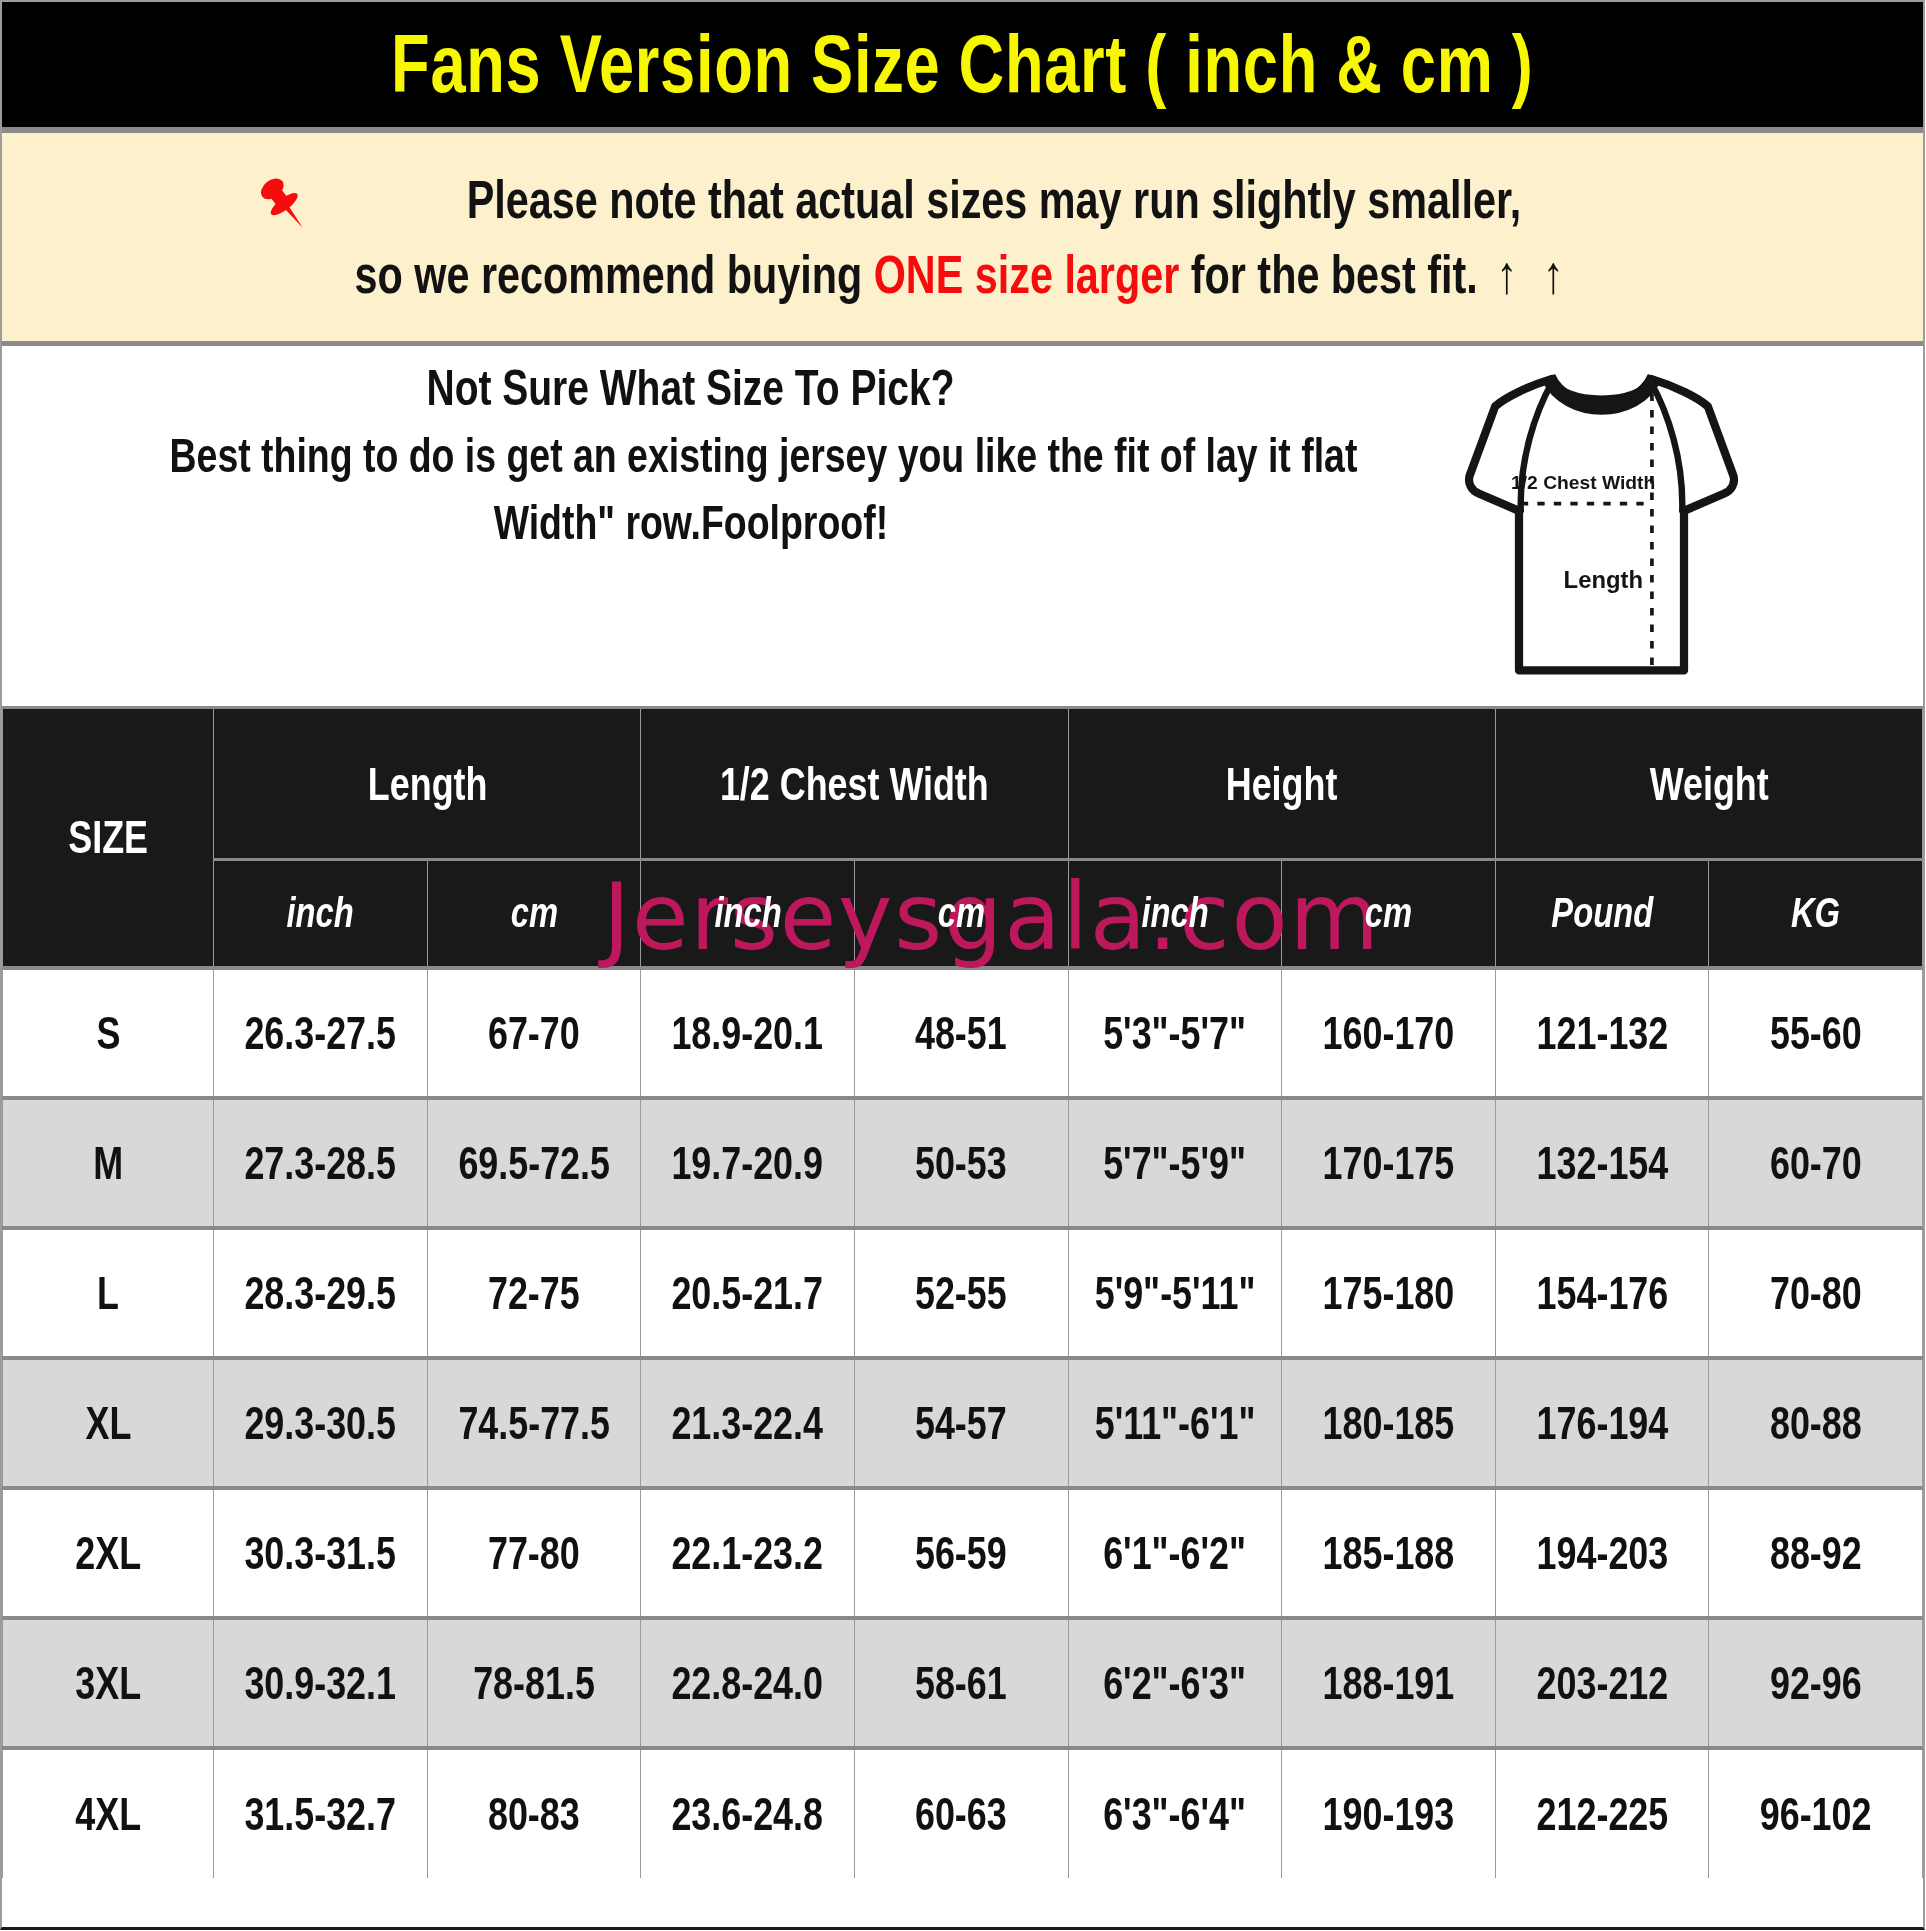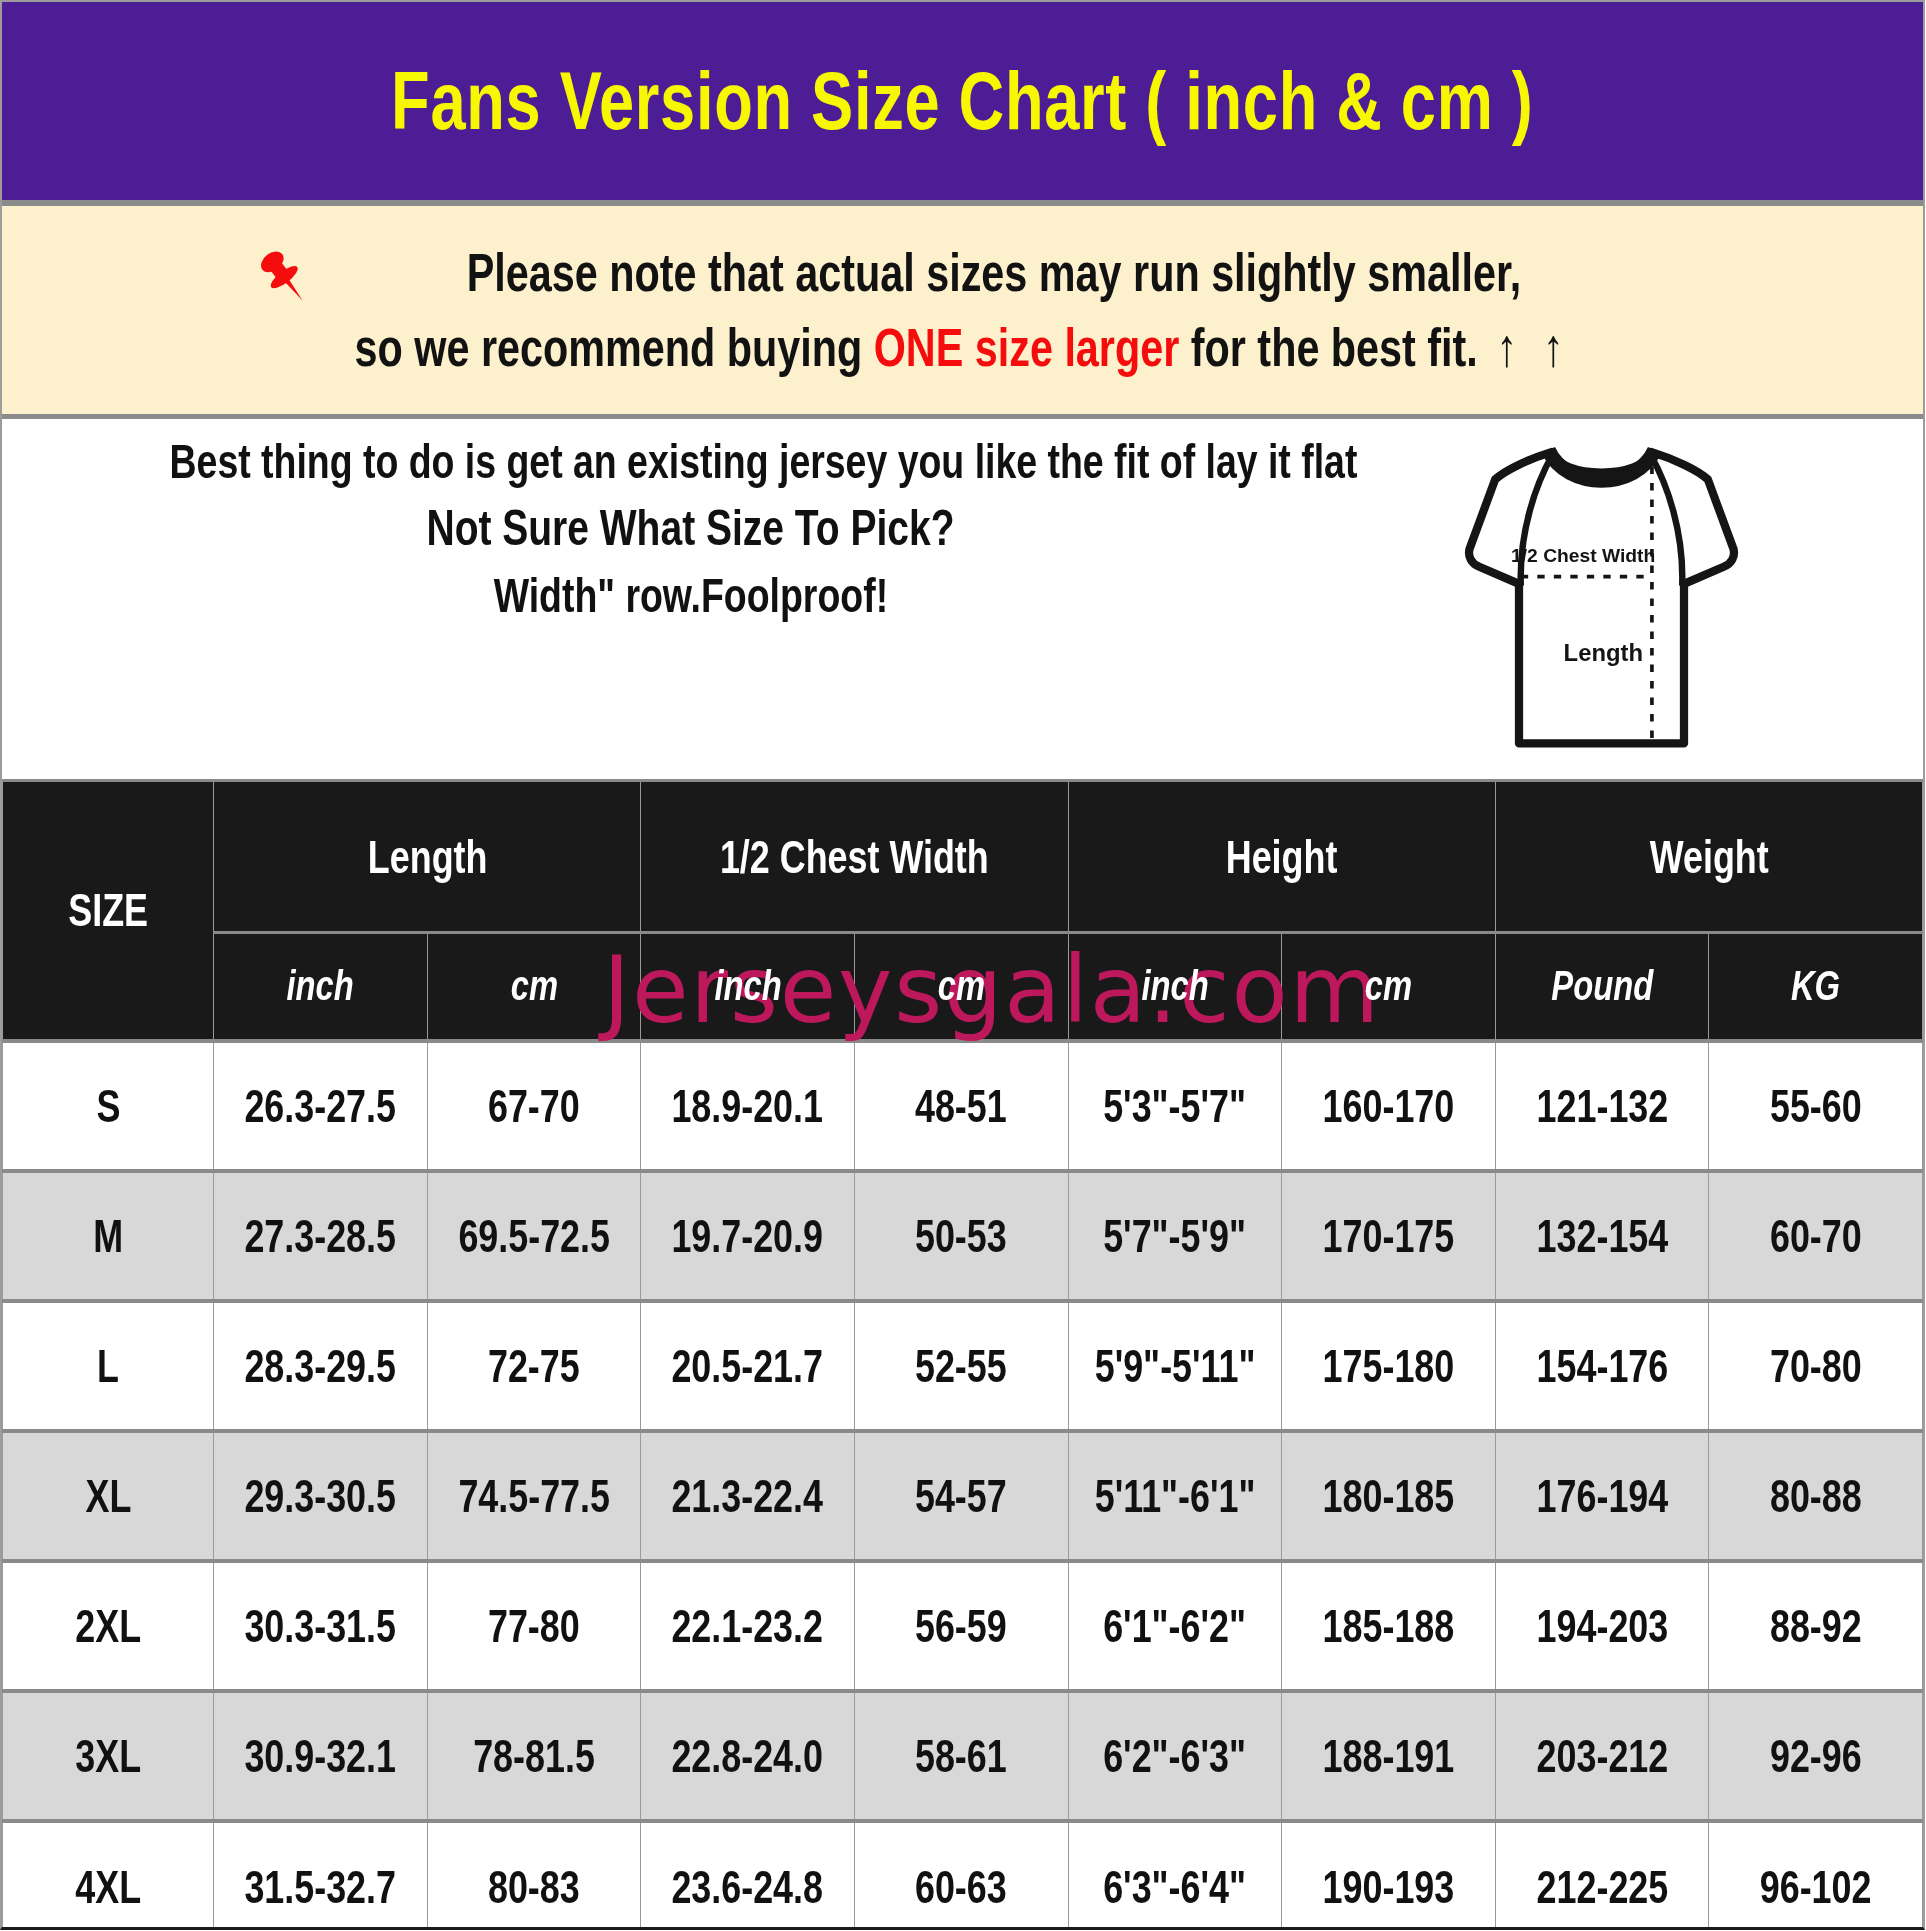--- a/index.html
+++ b/index.html
@@ -11,21 +11,21 @@
     overflow:hidden;
     font-family:"Liberation Sans", sans-serif;
     font-weight:700;
     color:#111;
   }
   .cnd{display:inline-block;transform:scaleX(0.78);white-space:nowrap;}
   .divider{height:5.5px;background:#8b8b8b;}
 
   
   .title-band{
-    height:198px;background:#4c1d95;
+    height:125px;background:#000000;
     display:flex;align-items:center;justify-content:center;
   }
   .title-text{font-size:81px;color:#f7f701;letter-spacing:0.9px;}
 
   
   .notice{
     height:208px;background:#fcf0cd;
     display:flex;flex-direction:column;align-items:center;justify-content:center;
     gap:13px;
   }
@@ -94,22 +94,22 @@
     </div>
     <div class="notice-line">
       <span class="cnd notice-text"><span>so we recommend buying </span><span class="em">ONE size larger</span><span> for the best fit. </span><span class="arrows">↑ ↑</span></span>
     </div>
   </section>
 
   <div class="divider"></div>
 
   <section class="guide">
     <div class="guide-text">
+      <div class="g-line"><span class="cnd g-head">Not Sure What Size To Pick?</span></div>
       <div class="g-line"><span class="cnd">Best thing to do is get an existing jersey you like the fit of lay it flat</span></div>
-      <div class="g-line"><span class="cnd g-head">Not Sure What Size To Pick?</span></div>
       <div class="g-line"><span class="cnd">Width" row.Foolproof!</span></div>
     </div>
 
     <div class="tee">
       <svg viewBox="0 0 300 345" width="275" height="320" aria-hidden="true">
 
         <path d="M96,12 C70,20 45,32 34,42 L6,118 C4,126 8,134 16,137 L60,156 L60,330 L240,330 L240,156 L284,137 C292,134 296,126 294,118 L266,42 C255,32 230,20 204,12 C196,42 104,42 96,12 Z" fill="#ffffff" stroke="#151515" stroke-width="9" stroke-linejoin="round"></path>
 
         <path d="M92,10 C112,54 188,54 208,10" fill="none" stroke="#151515" stroke-width="16"></path>
 

